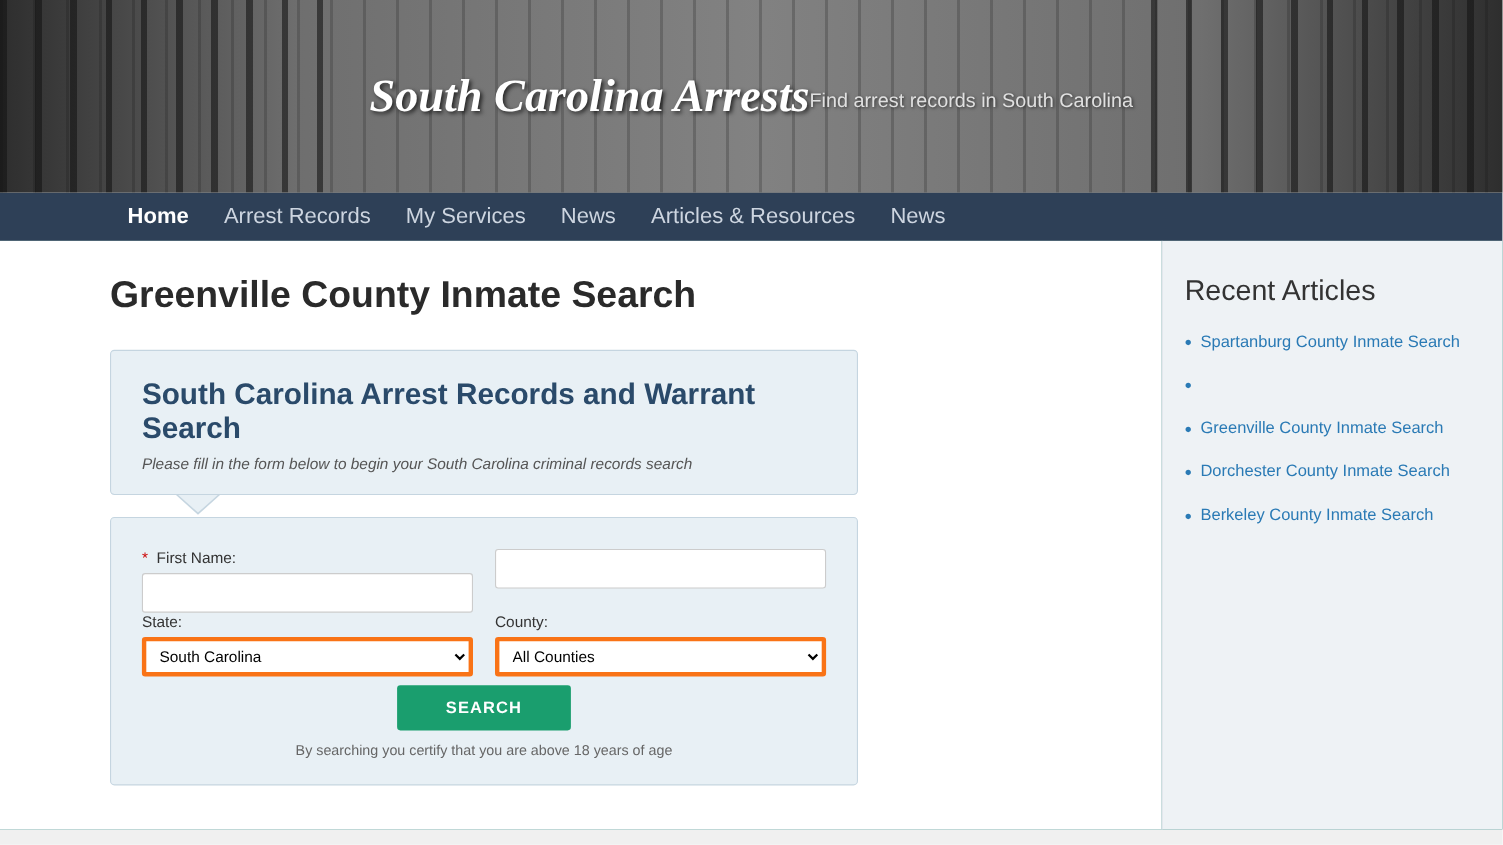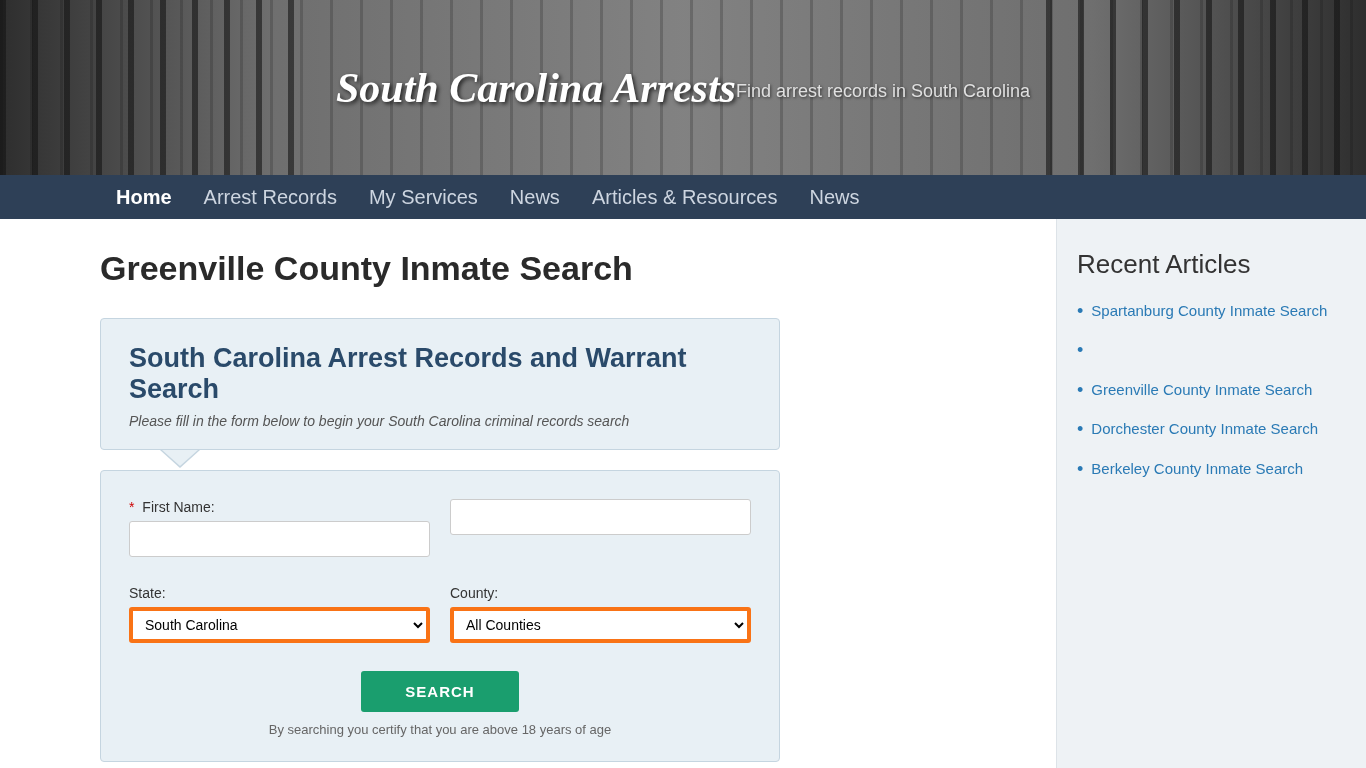--- a/index.html
+++ b/index.html
@@ -175,21 +175,21 @@
       left: 50%;
       transform: translateX(-50%);
       border-left: 18px solid transparent;
       border-right: 18px solid transparent;
       border-top: 16px solid #e8f0f5;
     }
 
     .form-row {
       display: flex;
       gap: 20px;
-      margin-bottom: 28px;
+      margin-bottom: 0;
     }
     .form-group {
       flex: 1;
       display: flex;
       flex-direction: column;
     }
     .form-group label {
       font-size: 14px;
       color: #333;
       margin-bottom: 6px;

